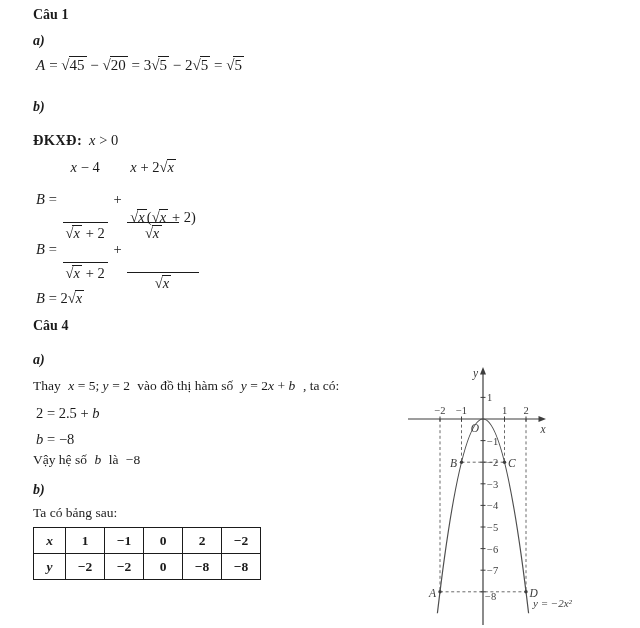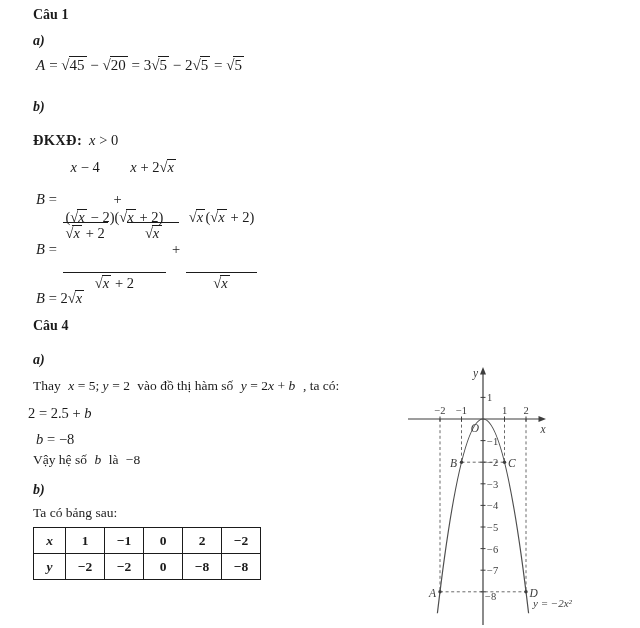--- a/index.html
+++ b/index.html
@@ -52,40 +52,39 @@
   </div>
 
   <div class="ln math eq" style="top:159px;left:36px"><i>B</i> = <span class="frac">
         <span class="num"><i>x</i> − 4</span>
         <span class="den"><span class="sqrt"><span class="rad">√</span><span class="vinc"><i>x</i></span></span> + 2</span>
       </span> + <span class="frac">
         <span class="num"><i>x</i> + 2<span class="sqrt"><span class="rad">√</span><span class="vinc"><i>x</i></span></span></span>
         <span class="den"><span class="sqrt"><span class="rad">√</span><span class="vinc"><i>x</i></span></span></span>
       </span></div>
   <div class="ln math eq" style="top:209px;left:36px"><i>B</i> = <span class="frac">
-        <span class="num">(<span class="sqrt"><span class="rad">√</span><span class="vinc"><i>x</i></span></span> − 2)(<span class="sqrt"><span class="rad">√</span><span class="vinc"><i>x</i></span></span> + 2)</span>
         <span class="den"><span class="sqrt"><span class="rad">√</span><span class="vinc"><i>x</i></span></span> + 2</span>
       </span> + <span class="frac">
         <span class="num"><span class="sqrt"><span class="rad">√</span><span class="vinc"><i>x</i></span></span>(<span class="sqrt"><span class="rad">√</span><span class="vinc"><i>x</i></span></span> + 2)</span>
         <span class="den"><span class="sqrt"><span class="rad">√</span><span class="vinc"><i>x</i></span></span></span>
       </span></div>
   <div class="ln math eq" style="top:289px;left:36px"><i>B</i> = 2<span class="sqrt"><span class="rad">√</span><span class="vinc"><i>x</i></span></span></div>
 
   <div class="ln b" style="top:317px">Câu 4</div>
   <div class="ln bi" style="top:351px">a)</div>
 
   <div class="ln" style="top:378px">
     <span class="rm">Thay</span>
     <span class="math mseg"><i>x</i> = 5; <i>y</i> = 2</span>
     <span class="rm">vào đồ thị hàm số</span>
     <span class="math mseg"><i>y</i> = 2<i>x</i> + <i>b</i></span>
     <span class="rm">, ta có:</span>
   </div>
 
-  <div class="ln math eq" style="top:404px;left:28px">2 = 2.5 + <i>b</i></div>
+  <div class="ln math eq" style="top:404px;left:36px">2 = 2.5 + <i>b</i></div>
   <div class="ln math eq" style="top:430px;left:36px"><i>b</i> = −8</div>
 
   <div class="ln" style="top:452px">
     <span class="rm">Vậy hệ số</span>
     <span class="math mseg"><i>b</i></span>
     <span class="rm">là</span>
     <span class="math mseg">−8</span>
   </div>
 
   <div class="ln bi" style="top:481px">b)</div>

